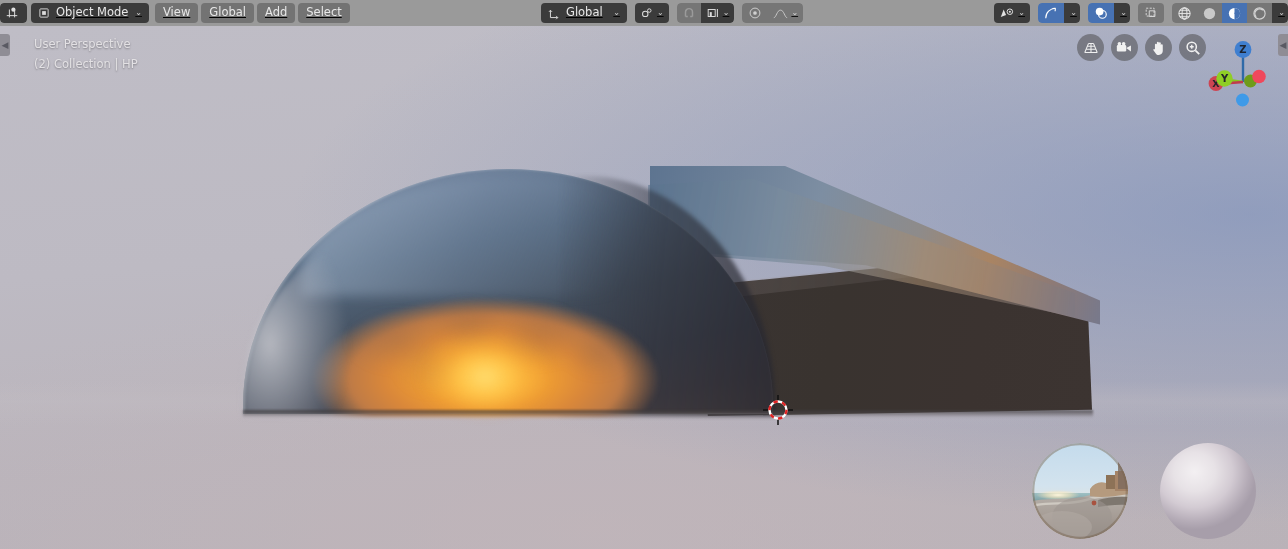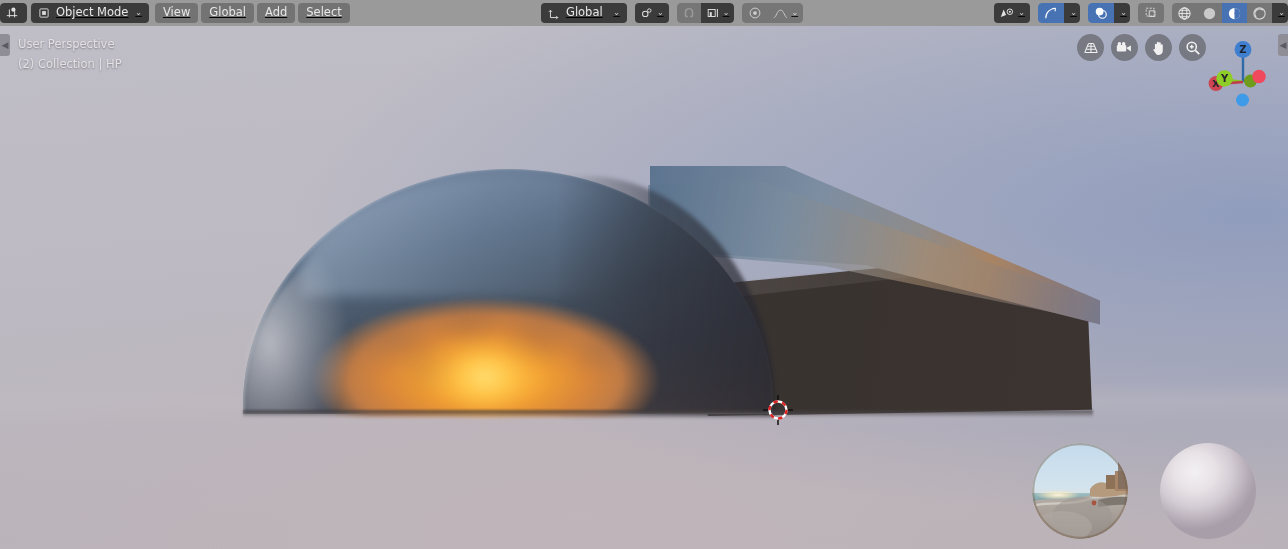--- a/index.html
+++ b/index.html
@@ -58,21 +58,21 @@
   .sidetab{
     position:absolute; width:10px; height:22px;
     background:#8f8d95; display:flex; align-items:center; justify-content:center;
     color:#5a5a63; font-size:9px;
   }
   .sidetab.l{ left:0; top:8px; border-radius:0 3px 3px 0; }
   .sidetab.r{ right:0; top:8px; border-radius:3px 0 0 3px; }
 
   
   .vp-text{
-    position:absolute; left:18px; top:8px;
+    position:absolute; left:34px; top:8px;
     color:#e3e1e4; font-size:11.5px; line-height:20px;
     text-shadow:0 1px 2px rgba(0,0,0,.35);
     pointer-events:none;
   }
 
   
   .obj{ position:absolute; left:0; top:0; width:1288px; height:523px; }
 
   
   .slab{

